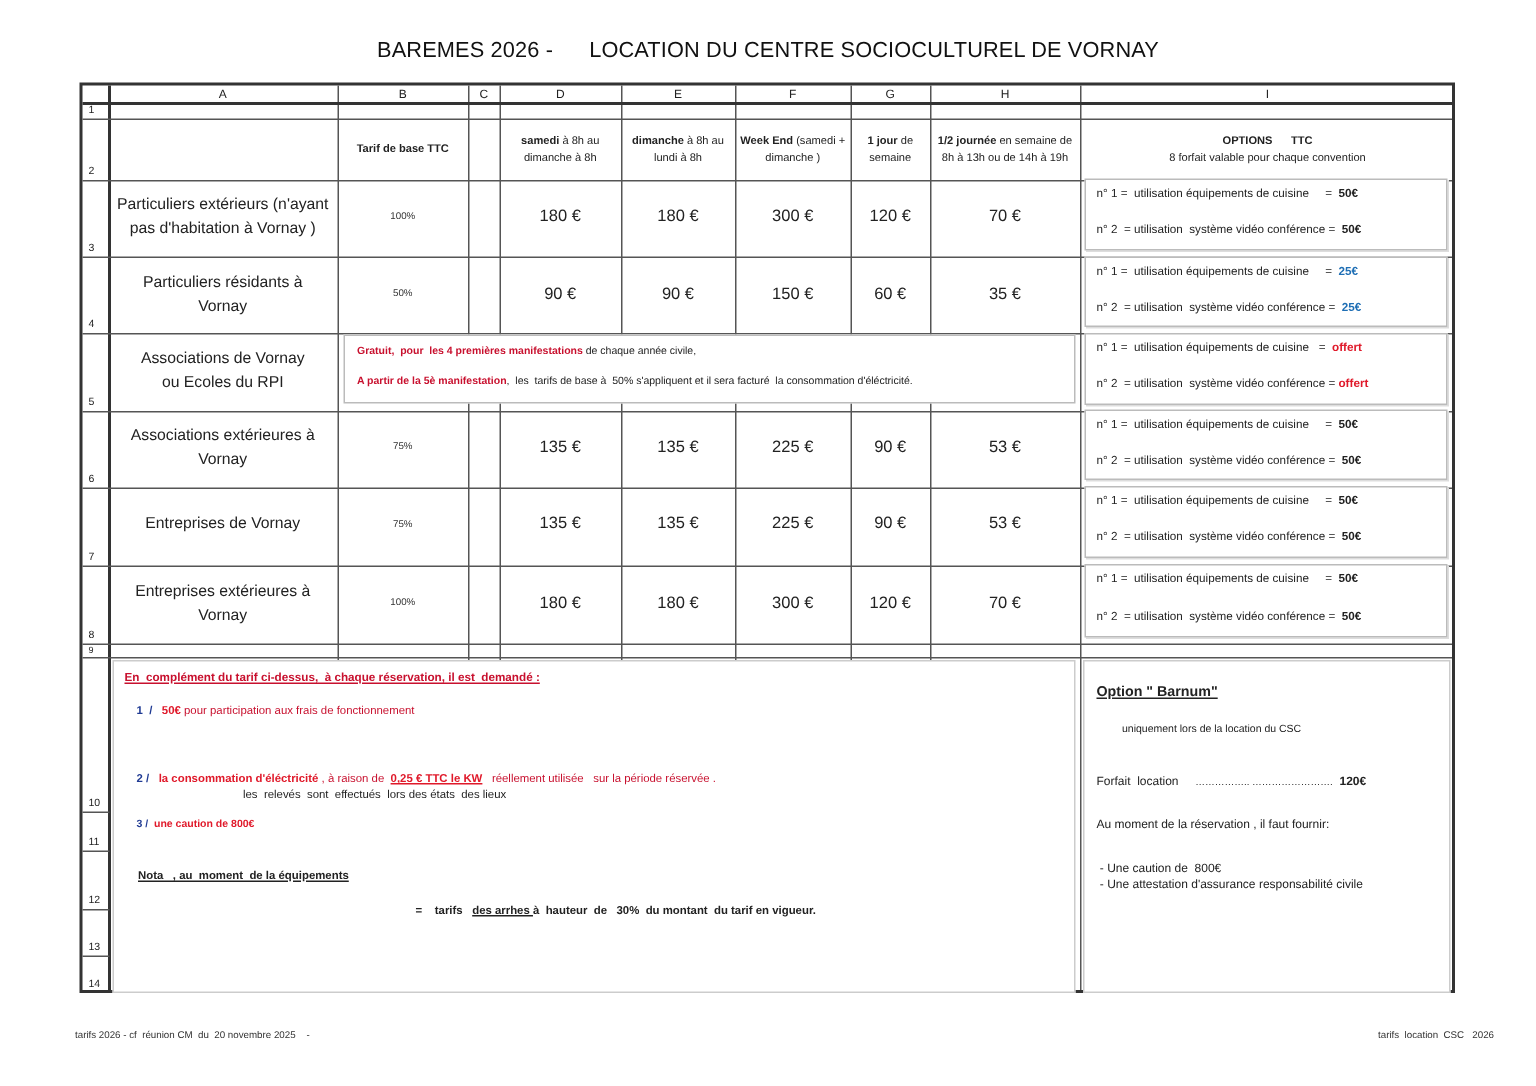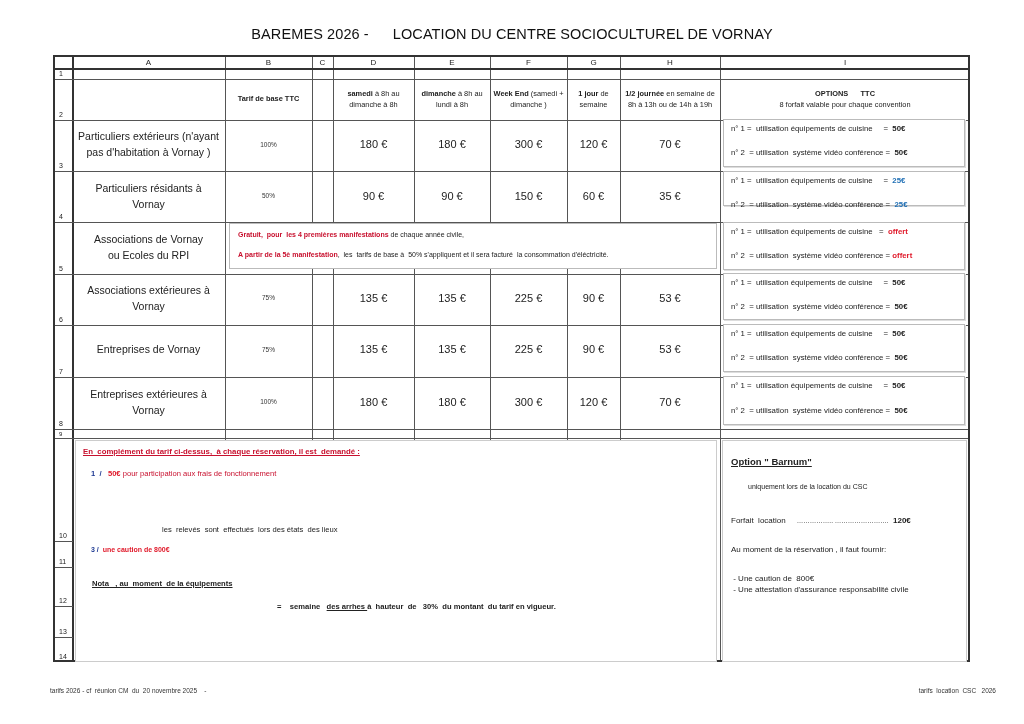--- a/index.html
+++ b/index.html
@@ -132,21 +132,21 @@
       <div class="line" style="top: 4px;"><span>n° 1 =  utilisation équipements de cuisine     =  </span><span class="val" style="color: rgb(34, 34, 34);">50€</span></div>
       <div class="line" style="top: 28px;"><span>n° 2  = utilisation  système vidéo conférence =  </span><span class="val" style="color: rgb(34, 34, 34);">50€</span></div>
     </div>
     <div class="cell cat" style="left: 72px; top: 170px; width: 153px; height: 51px;">Particuliers résidants  à Vornay</div>
     <div class="cell pct" style="left: 225px; top: 170px; width: 87px; height: 51px;">50%</div>
     <div class="cell price" style="left: 333px; top: 170px; width: 81px; height: 51px;">90 €</div>
     <div class="cell price" style="left: 414px; top: 170px; width: 76px; height: 51px;">90 €</div>
     <div class="cell price" style="left: 490px; top: 170px; width: 77px; height: 51px;">150 €</div>
     <div class="cell price" style="left: 567px; top: 170px; width: 53px; height: 51px;">60 €</div>
     <div class="cell price" style="left: 620px; top: 170px; width: 100px; height: 51px;">35 €</div>
-    <div class="optbox" style="left: 723px; top: 171px; width: 242px; height: 35px;">
+    <div class="optbox" style="left: 723px; top: 171px; width: 242px; height: 47px;">
       <div class="line" style="top: 4px;"><span>n° 1 =  utilisation équipements de cuisine     =  </span><span class="val" style="color: rgb(31, 111, 181);">25€</span></div>
       <div class="line" style="top: 28px;"><span>n° 2  = utilisation  système vidéo conférence =  </span><span class="val" style="color: rgb(31, 111, 181);">25€</span></div>
     </div>
     <div class="cell cat" style="left: 72px; top: 221px; width: 153px; height: 52px; padding: 0px 20px;">Associations de Vornay ou      Ecoles du   RPI</div>
     <div class="optbox" style="left: 723px; top: 222px; width: 242px; height: 48px;">
       <div class="line" style="top: 4px;"><span>n° 1 =  utilisation équipements de cuisine   =  </span><span class="val" style="color: rgb(224, 25, 42);">offert</span></div>
       <div class="line" style="top: 28px;"><span>n° 2  = utilisation  système vidéo conférence = </span><span class="val" style="color: rgb(224, 25, 42);">offert</span></div>
     </div>
     <div class="cell cat" style="left: 72px; top: 272px; width: 153px; height: 51px;">Associations extérieures à Vornay</div>
     <div class="cell pct" style="left: 225px; top: 272px; width: 87px; height: 51px;">75%</div>
@@ -184,24 +184,25 @@
   </div>
 
 <div class="assocbox" style="left:229px;top:223px;width:488px;height:46px;">
   <div class="line" style="top:7px;"><b class="darkred">Gratuit,  pour  les 4 premières manifestations</b><span> de chaque année civile,</span></div>
   <div class="line" style="top:27px;"><b class="darkred">A partir de la 5è manifestation</b><span>,  les  tarifs de base à  50% s'appliquent et il sera facturé  la consommation d'éléctricité.</span></div>
 </div>
 
 <div class="notes" style="left:75px;top:440px;width:642px;height:222px;">
   <div class="t darkred u" style="left:7px;top:6px;font-weight:bold;font-size:7.8px;">En  complément du tarif ci-dessus,  à chaque réservation, il est  demandé :</div>
   <div class="t" style="left:15px;top:28px;"><b class="navy">1  /</b>   <b class="red">50€</b><span class="darkred"> pour participation aux frais de fonctionnement</span></div>
+  <div class="t" style="left:15px;top:73px;"><b class="navy">2 /</b>   <b class="red">la consommation d'éléctricité</b><span class="darkred"> , à raison de  </span><span class="red u" style="font-weight:bold;">0,25 € TTC le KW</span><span class="darkred">   réellement utilisée   sur la période réservée .</span></div>
   <div class="t" style="left:86px;top:84px;">les  relevés  sont  effectués  lors des états  des lieux</div>
   <div class="t" style="left:15px;top:105px;font-size:7px;"><b class="navy">3 /</b>  <b class="red">une caution de 800€</b></div>
   <div class="t u" style="left:16px;top:138px;font-weight:bold;">Nota   , au  moment  de la équipements</div>
-  <div class="t" style="left:201px;top:161px;font-weight:bold;"><span>=    semaine   </span><span class="u">des arrhes </span><span>à  hauteur  de   30%  du montant  du tarif en vigueur.</span></div>
+  <div class="t" style="left:201px;top:161px;font-weight:bold;"><span>=    tarifs   </span><span class="u">des arrhes </span><span>à  hauteur  de   30%  du montant  du tarif en vigueur.</span></div>
 </div>
 
 <div class="barnum" style="left:722px;top:440px;width:245px;height:222px;">
   <div class="t u" style="left:8px;top:15px;font-weight:bold;font-size:9.5px;">Option " Barnum"</div>
   <div class="t" style="left:25px;top:42px;font-size:7px;">uniquement lors de la location du CSC</div>
   <div class="t" style="left:8px;top:75px;"><span>Forfait  location</span>     <span style="font-size:6.5px;">…………….. …………………….</span>  <b>120€</b></div>
   <div class="t" style="left:8px;top:104px;">Au moment de la réservation , il faut fournir:</div>
   <div class="t" style="left:8px;top:133px;"> - Une caution de  800€</div>
   <div class="t" style="left:8px;top:144px;"> - Une attestation d'assurance responsabilité civile</div>
 </div>

